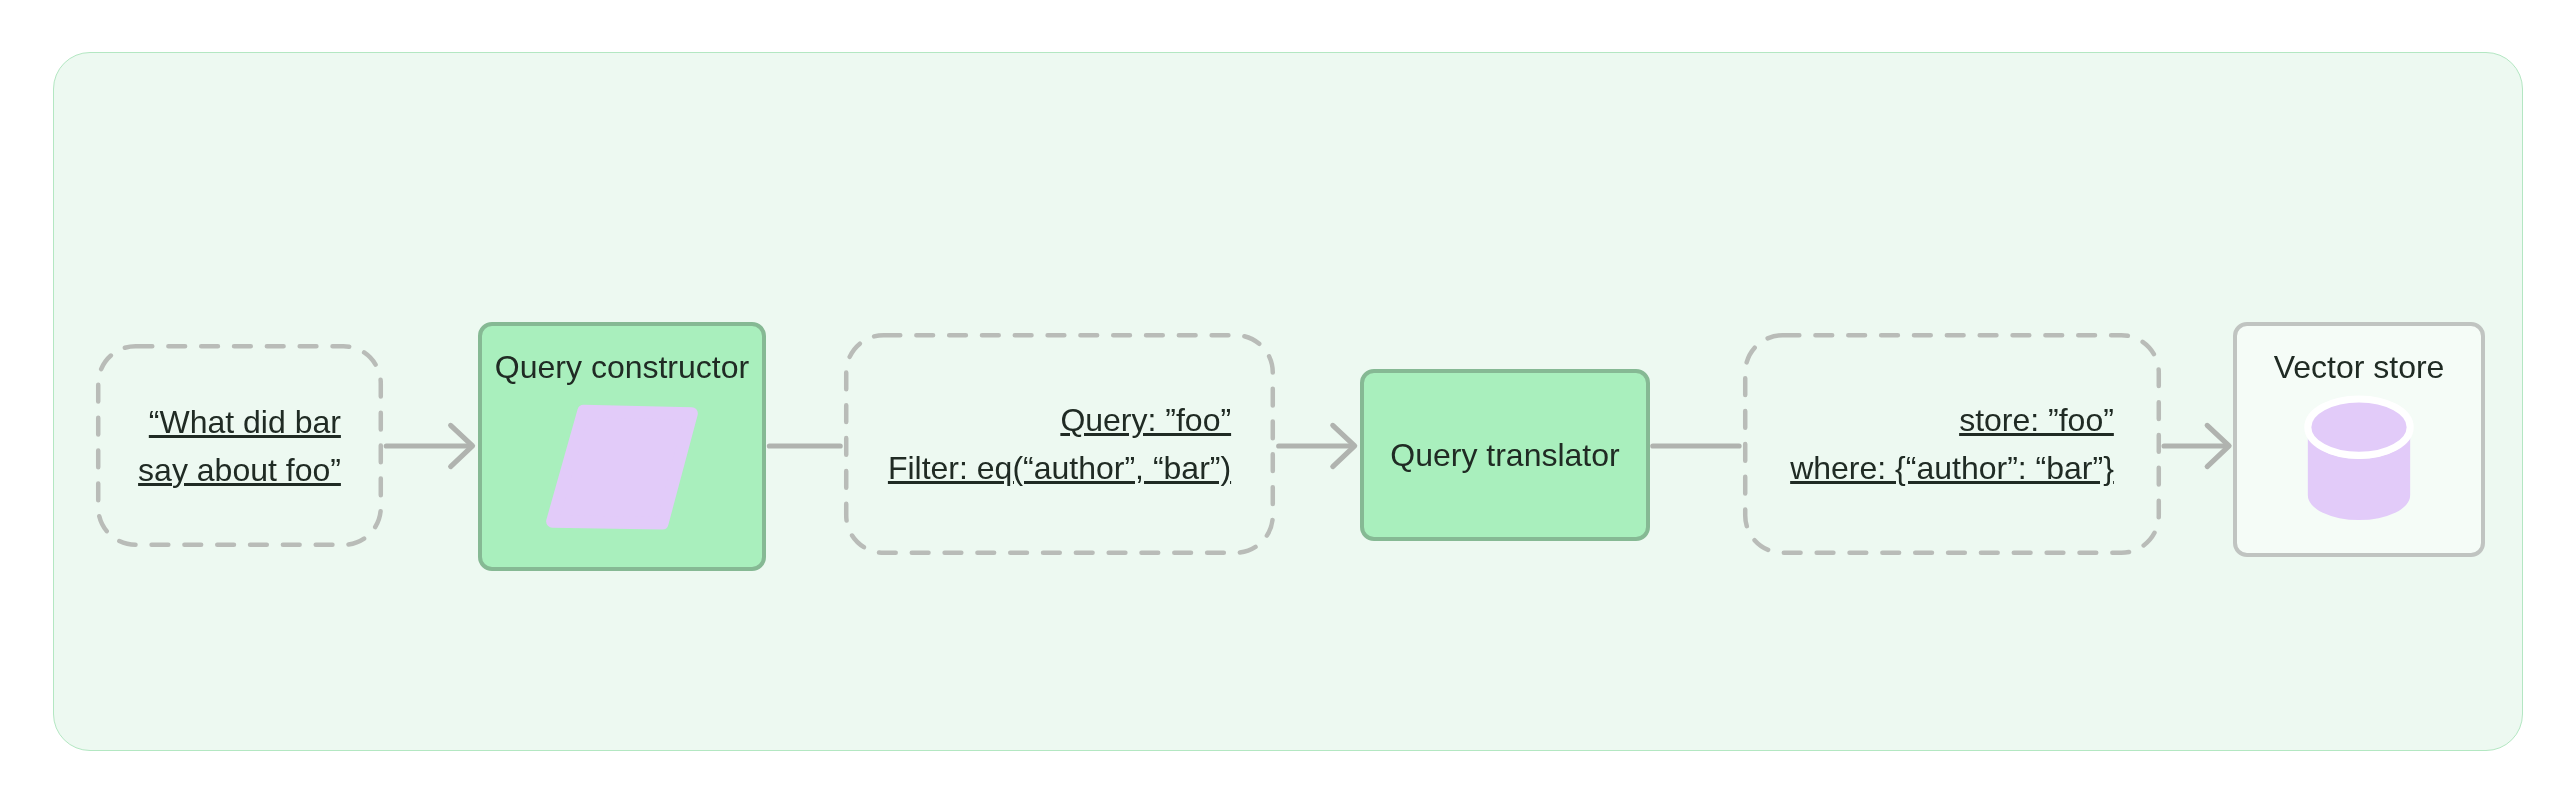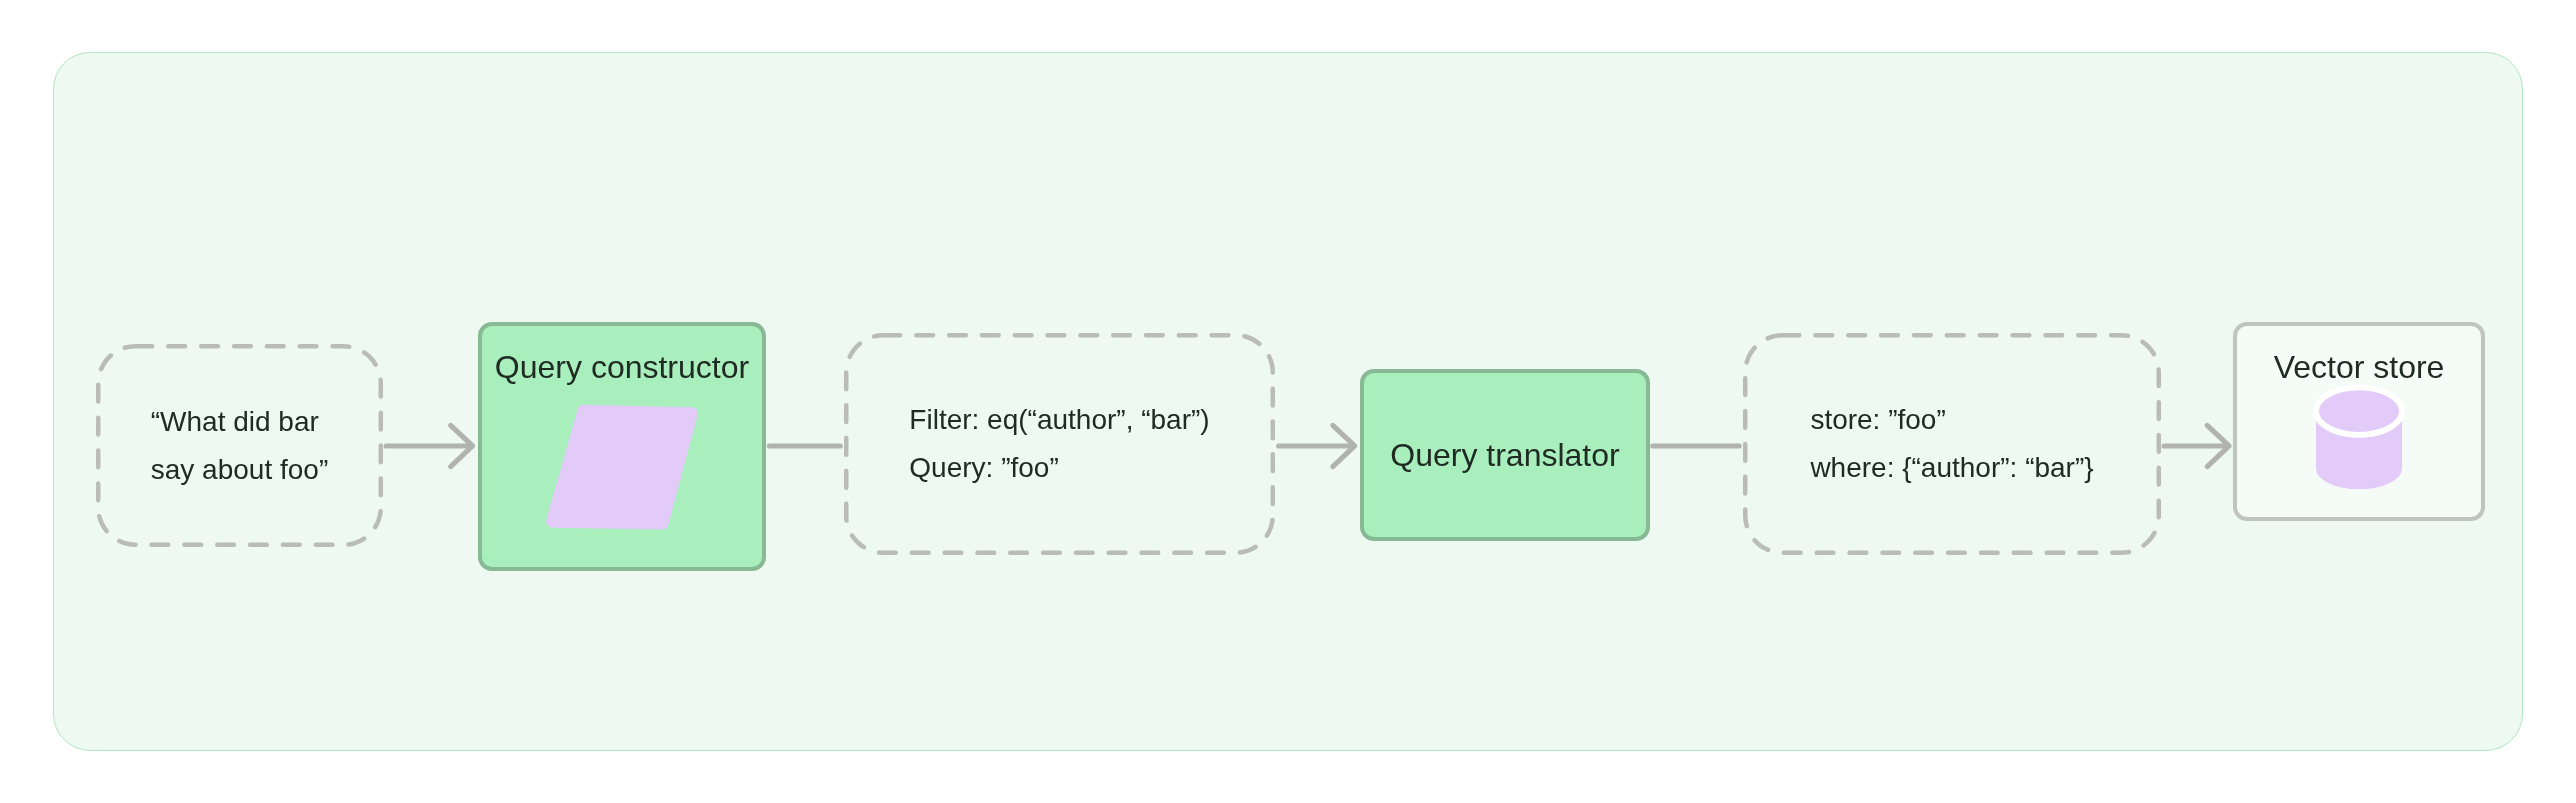--- a/index.html
+++ b/index.html
@@ -23,21 +23,21 @@
     display:flex;align-items:center;justify-content:center;
   }
   .badge span{
     font-size:61px;font-weight:500;color:var(--text,#202b24);
     letter-spacing:0px;white-space:nowrap;
   }
   .connectors{position:absolute;left:0;top:0;width:2470px;height:699px;pointer-events:none;}
   .node{position:absolute;box-sizing:border-box;}
   .node-dashed{display:flex;flex-direction:column;align-items:center;justify-content:center;}
   .dash-border{position:absolute;left:0;top:0;width:100%;height:100%;}
-  .dash-text{position:relative;text-align:left;color:var(--text,#202b24);font-size:28px;}
+  .dash-text{position:relative;text-align:right;color:var(--text,#202b24);font-size:32px;text-decoration:underline;}
   .dash-text div{line-height:48px;white-space:nowrap;}
   .node-green{
     background:var(--green-node-bg,#a9efbd);
     border:4.5px solid var(--green-node-border,#86b994);
     border-radius:14px;
     display:flex;flex-direction:column;align-items:center;
   }
   .node-outline{
     background:var(--outline-node-bg,#f5fcf7);
     border:4.5px solid var(--outline-node-border,#c0c4c1);
@@ -86,40 +86,40 @@
     <svg class="node-icon" viewBox="0 0 447 386">
       <polygon points="162,136 335,140 288,316 112,313" fill="#e2cbf9" stroke="#e2cbf9" stroke-width="20" stroke-linejoin="round"></polygon>
     </svg>
   </div>
 
   <div class="node node-dashed" style="left:789px;top:279px;width:433px;height:224px;">
     <svg class="dash-border" viewBox="0 0 673 348" preserveAspectRatio="none">
       <rect x="5" y="5" width="663" height="338" rx="58" fill="none" stroke="#b9bcb8" stroke-width="7" stroke-dasharray="26 25" stroke-linecap="round"></rect>
     </svg>
     <div class="dash-text">
+      <div>Query: ”foo”</div>
       <div>Filter: eq(“author”, “bar”)</div>
-      <div>Query: ”foo”</div>
     </div>
   </div>
 
   <div class="node node-green node-center" style="left:1306px;top:316px;width:290px;height:172px;">
     <div class="node-label">Query translator</div>
   </div>
 
   <div class="node node-dashed" style="left:1688px;top:279px;width:420px;height:224px;">
     <svg class="dash-border" viewBox="0 0 652 348" preserveAspectRatio="none">
       <rect x="5" y="5" width="642" height="338" rx="58" fill="none" stroke="#b9bcb8" stroke-width="7" stroke-dasharray="26 25" stroke-linecap="round"></rect>
     </svg>
     <div class="dash-text">
       <div>store: ”foo”</div>
       <div>where: {“author”: “bar”}</div>
     </div>
   </div>
 
-  <div class="node node-outline" style="left:2179px;top:269px;width:252px;height:199px;">
+  <div class="node node-outline" style="left:2179px;top:269px;width:252px;height:235px;">
     <div class="node-label">Vector store</div>
     <svg class="node-icon" viewBox="0 0 392 386">
       <path d="M 109 178 L 109 288 A 87 42 0 0 0 283 288 L 283 178 A 87 48 0 0 1 109 178 Z" fill="#e2cbf9"></path>
       <ellipse cx="196" cy="172" rx="87" ry="48" fill="#e2cbf9" stroke="#ffffff" stroke-width="12"></ellipse>
     </svg>
   </div>
 
 </div>
 
 

